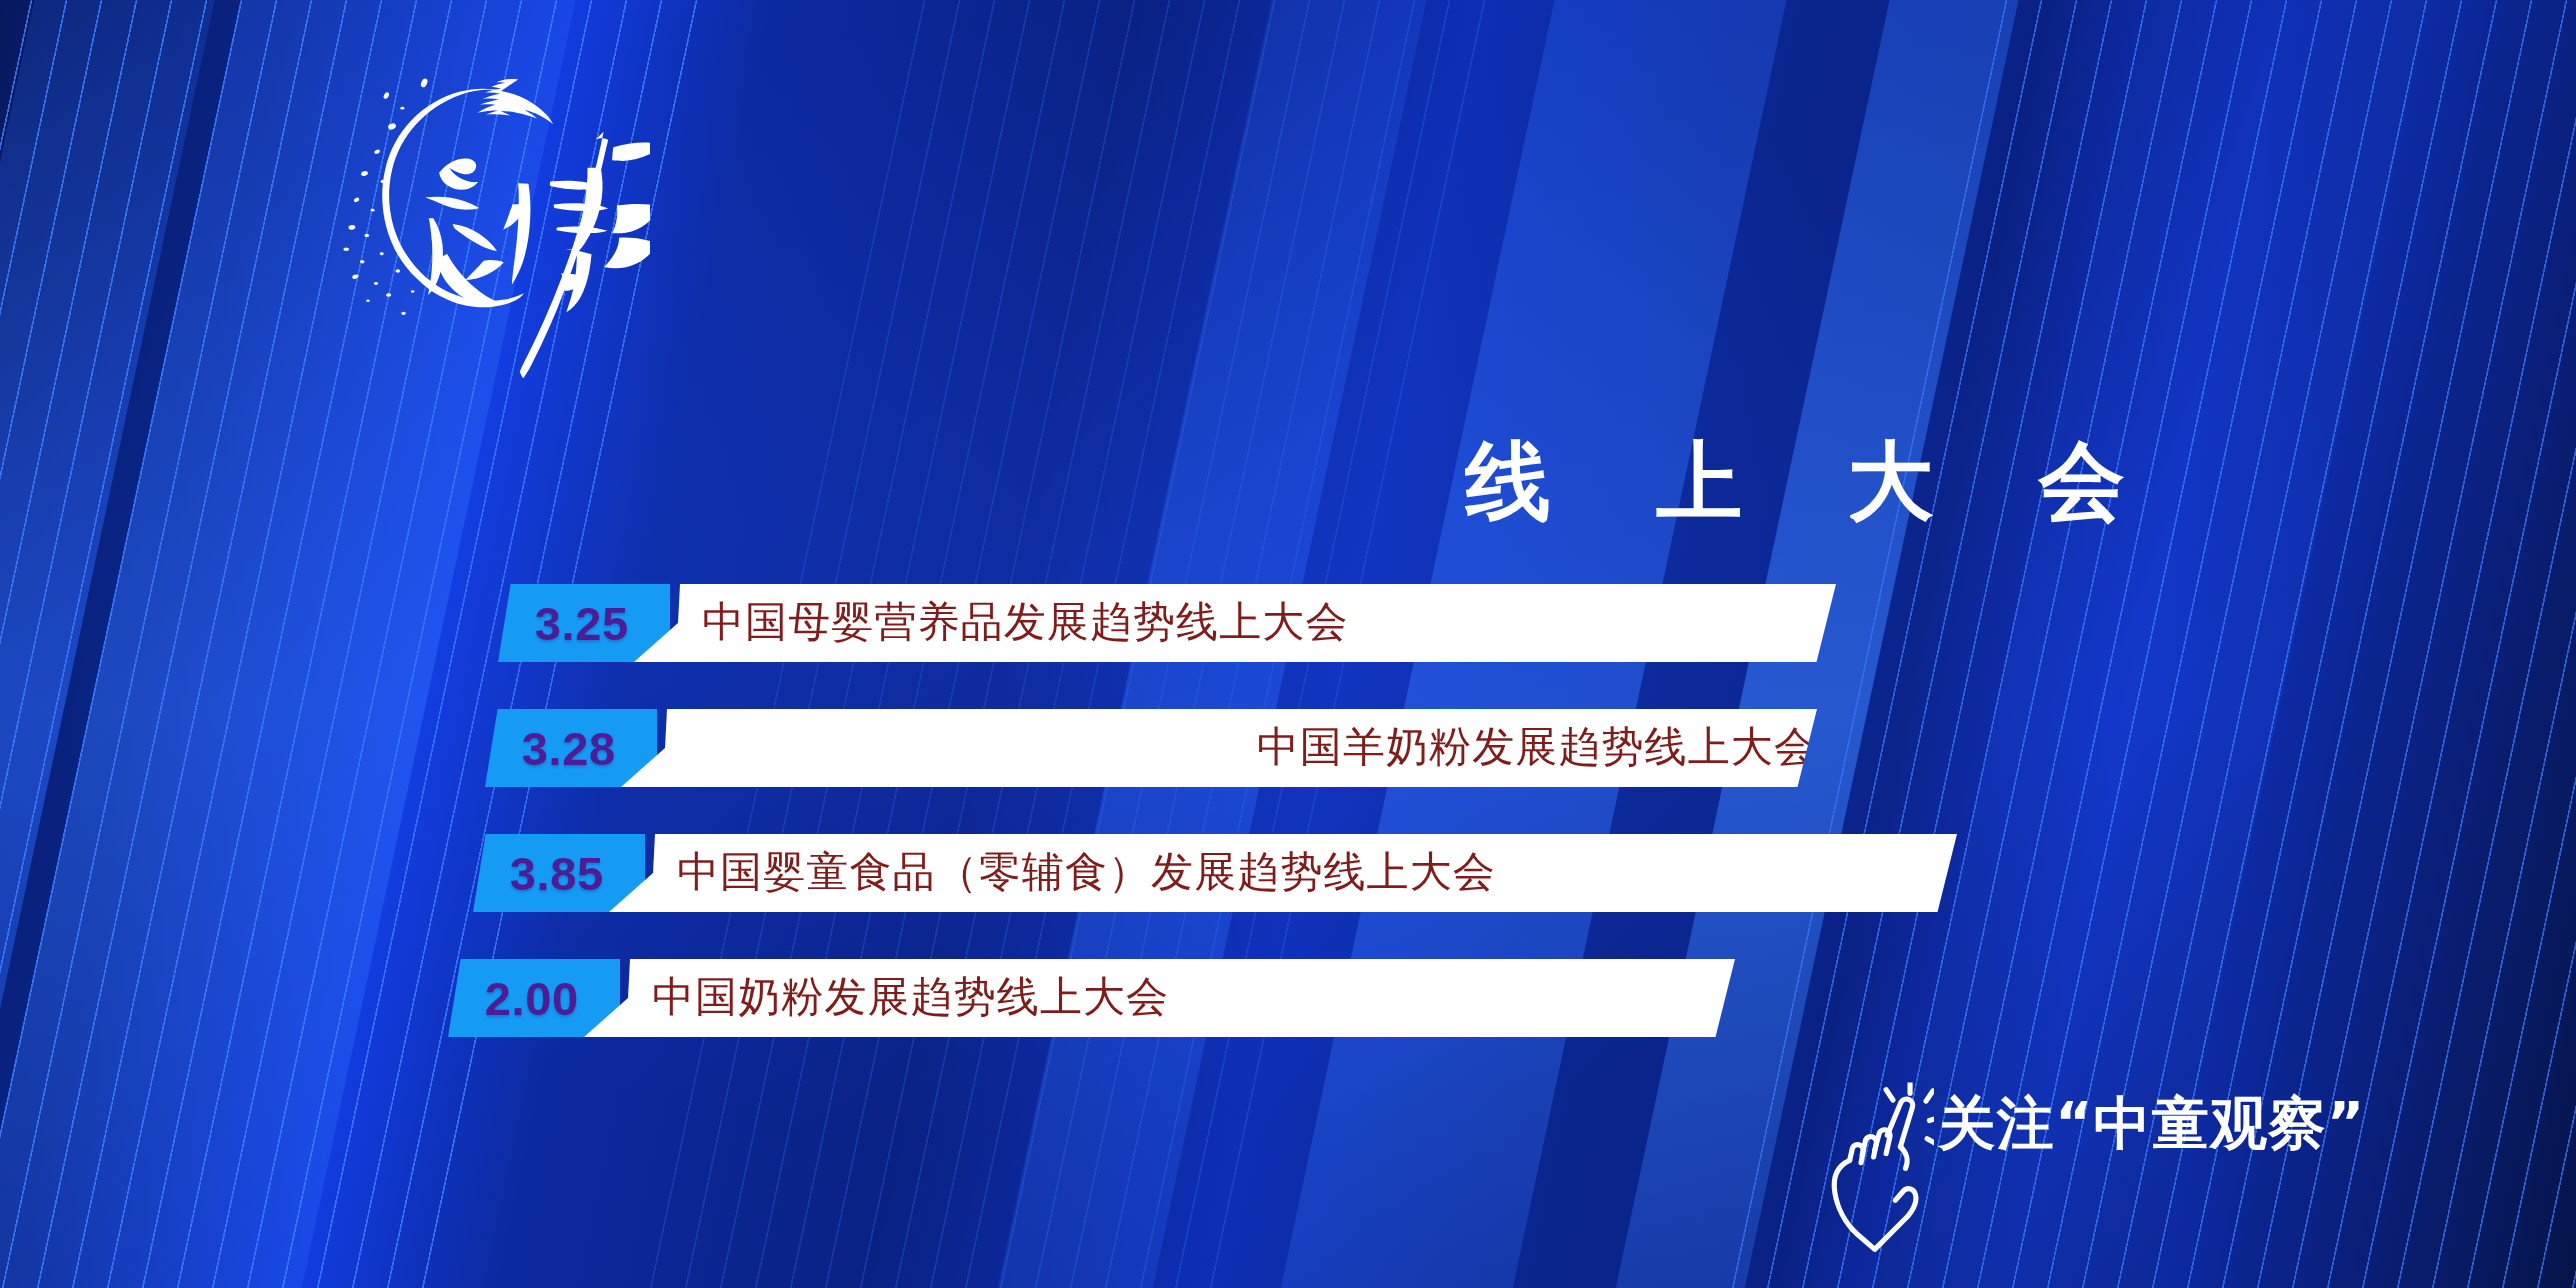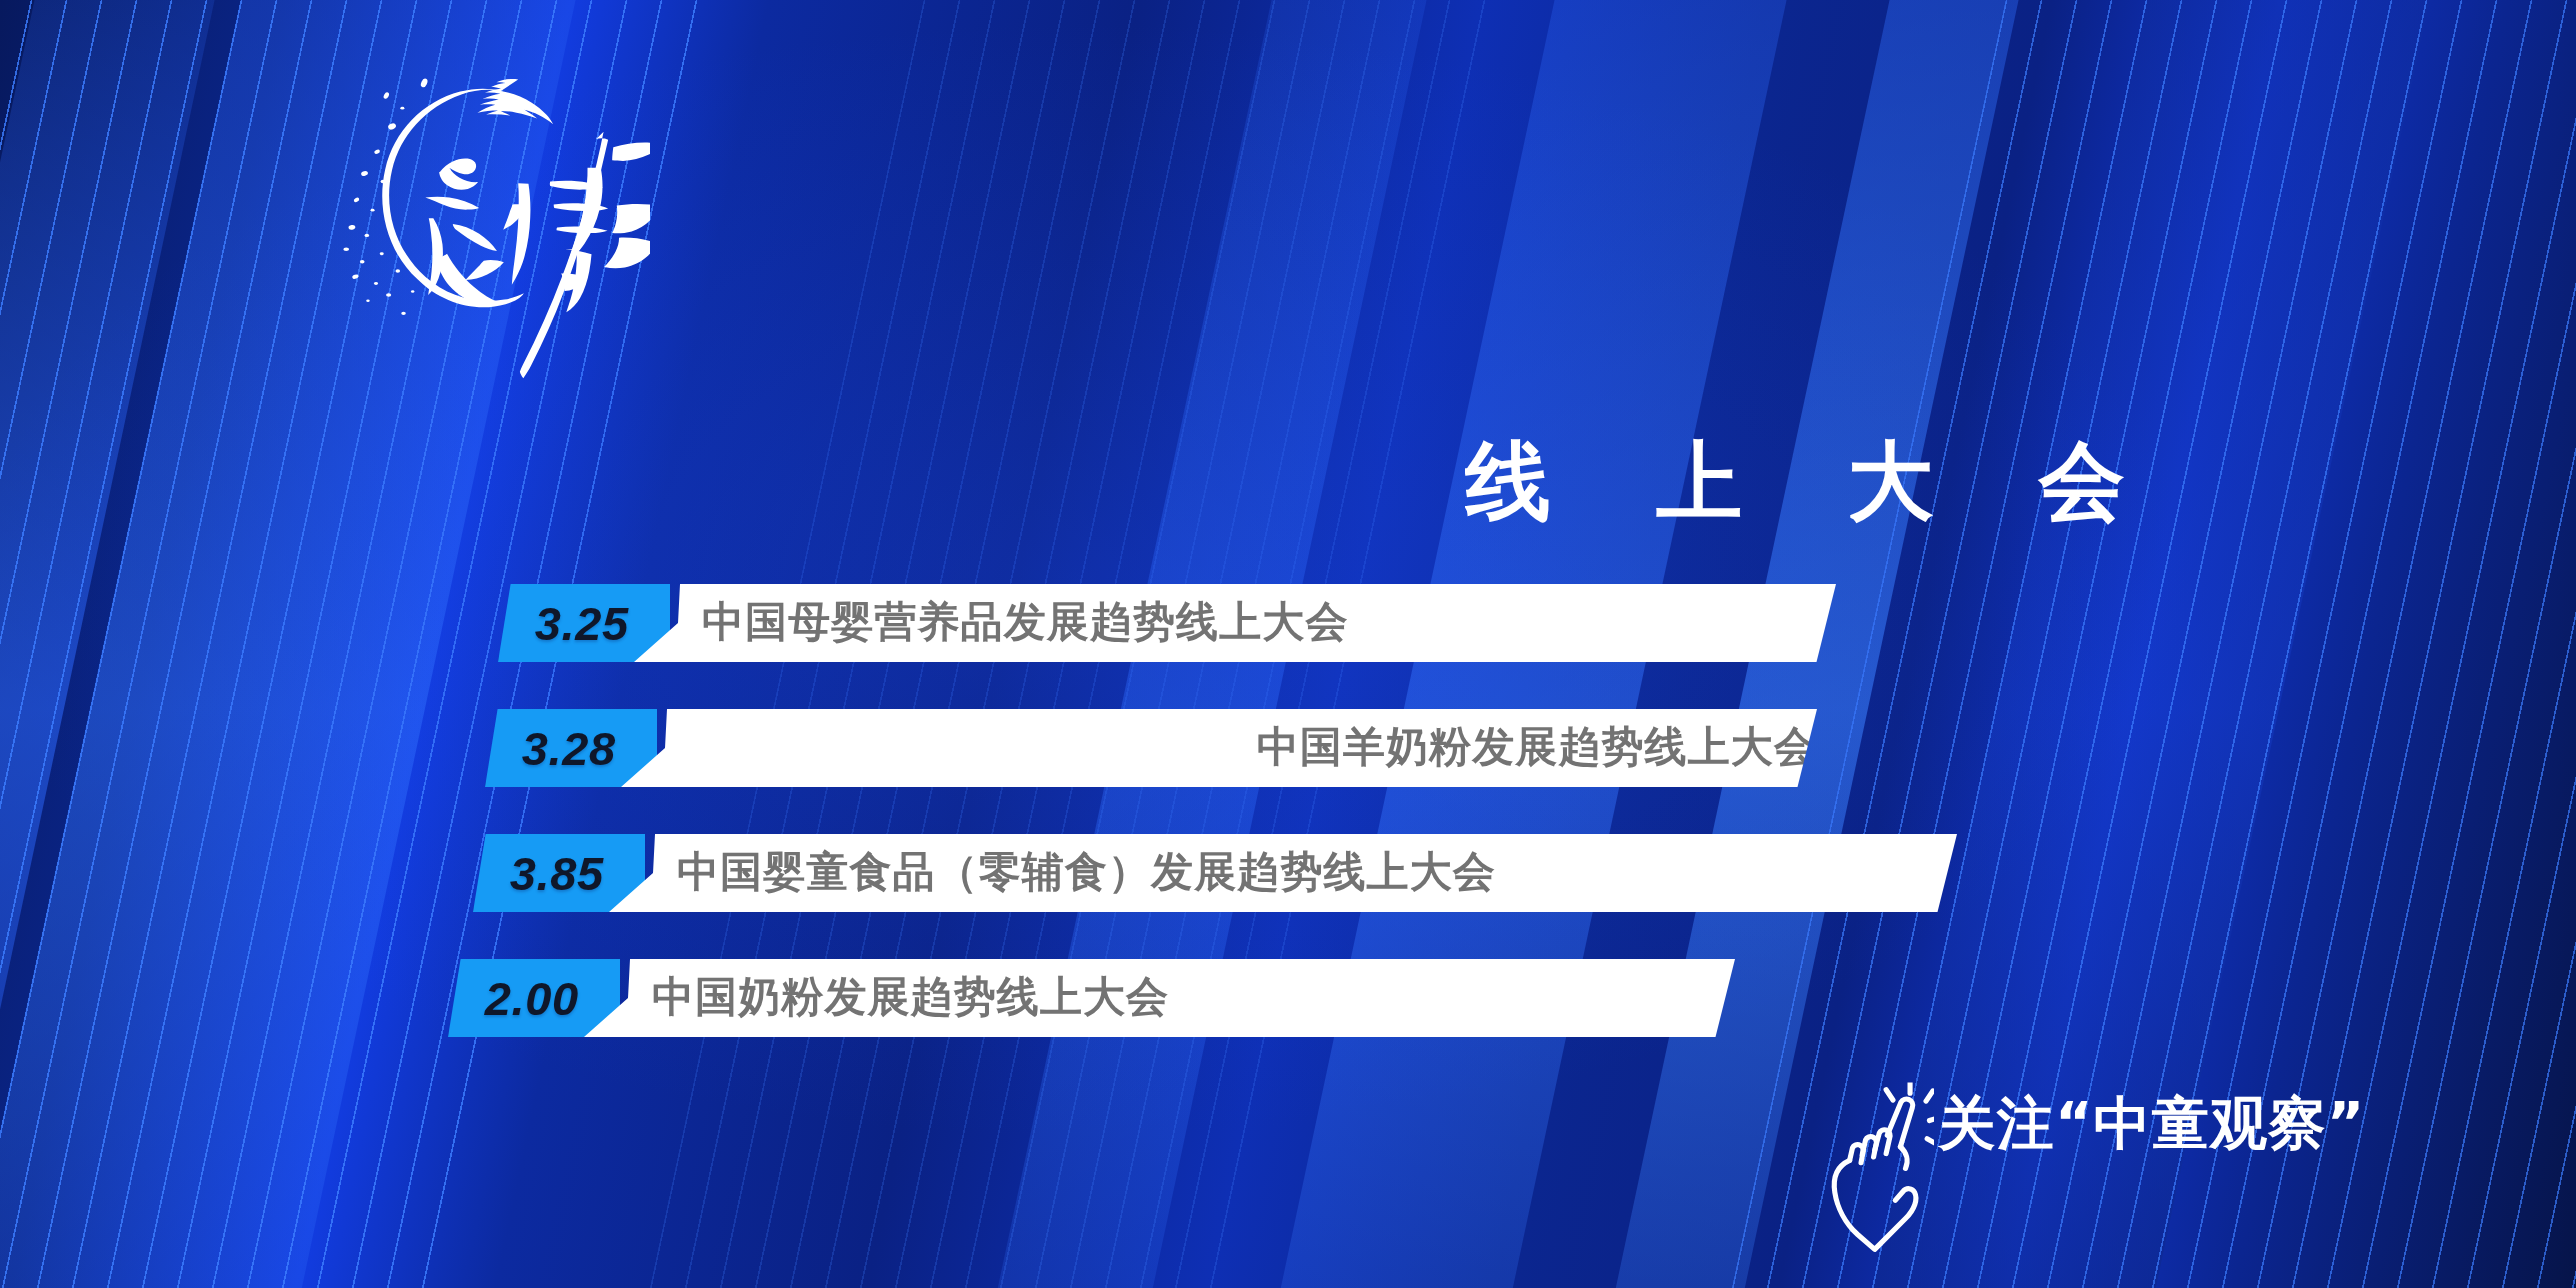--- a/index.html
+++ b/index.html
@@ -126,43 +126,42 @@
     clip-path:polygon(12.6px 0, 100% 0, 100% 100%, 0 100%);
     box-shadow:0 5.2px 0 rgba(4,16,74,.42);
     display:flex;
     align-items:center;
     justify-content:center;
   }
   .date-chip .date-text{
     font-family:"Liberation Sans","DejaVu Sans",sans-serif;
     font-size:47px;
     font-weight:700;
-    font-style:italic;
-    color:#0f172a;
+    color:#4c1d95;
     letter-spacing:0.6px;
     line-height:1;
     transform:translateX(-2.3px);
     text-shadow:0 1.7px 2.9px rgba(6,22,90,.25);
   }
 
   
   .title-bar{
     position:absolute;
     top:0;
     height:78px;
     background:#ffffff;
     display:flex;
     align-items:center;
     filter:drop-shadow(4.6px 6.3px 0 rgba(7,22,92,.55));
   }
   .title-bar .bar-text{
     font-family:"Liberation Sans","DejaVu Sans",sans-serif;
     font-size:42px;
-    font-weight:700;
-    color:#737373;
+    font-weight:400;
+    color:#7f1d1d;
     letter-spacing:1.1px;
     line-height:1;
     white-space:nowrap;
     padding-left:68px;
     transform:translateY(-1.1px);
   }
 
   
   .r1 .title-bar{ clip-path:polygon(46px 0, 100% 0, calc(100% - 19.5px) 100%, 0 100%, 44px 50%); }
   .r2 .title-bar{ clip-path:polygon(46px 0, 100% 0, calc(100% - 19.5px) 100%, 0 100%, 44px 50%); }

